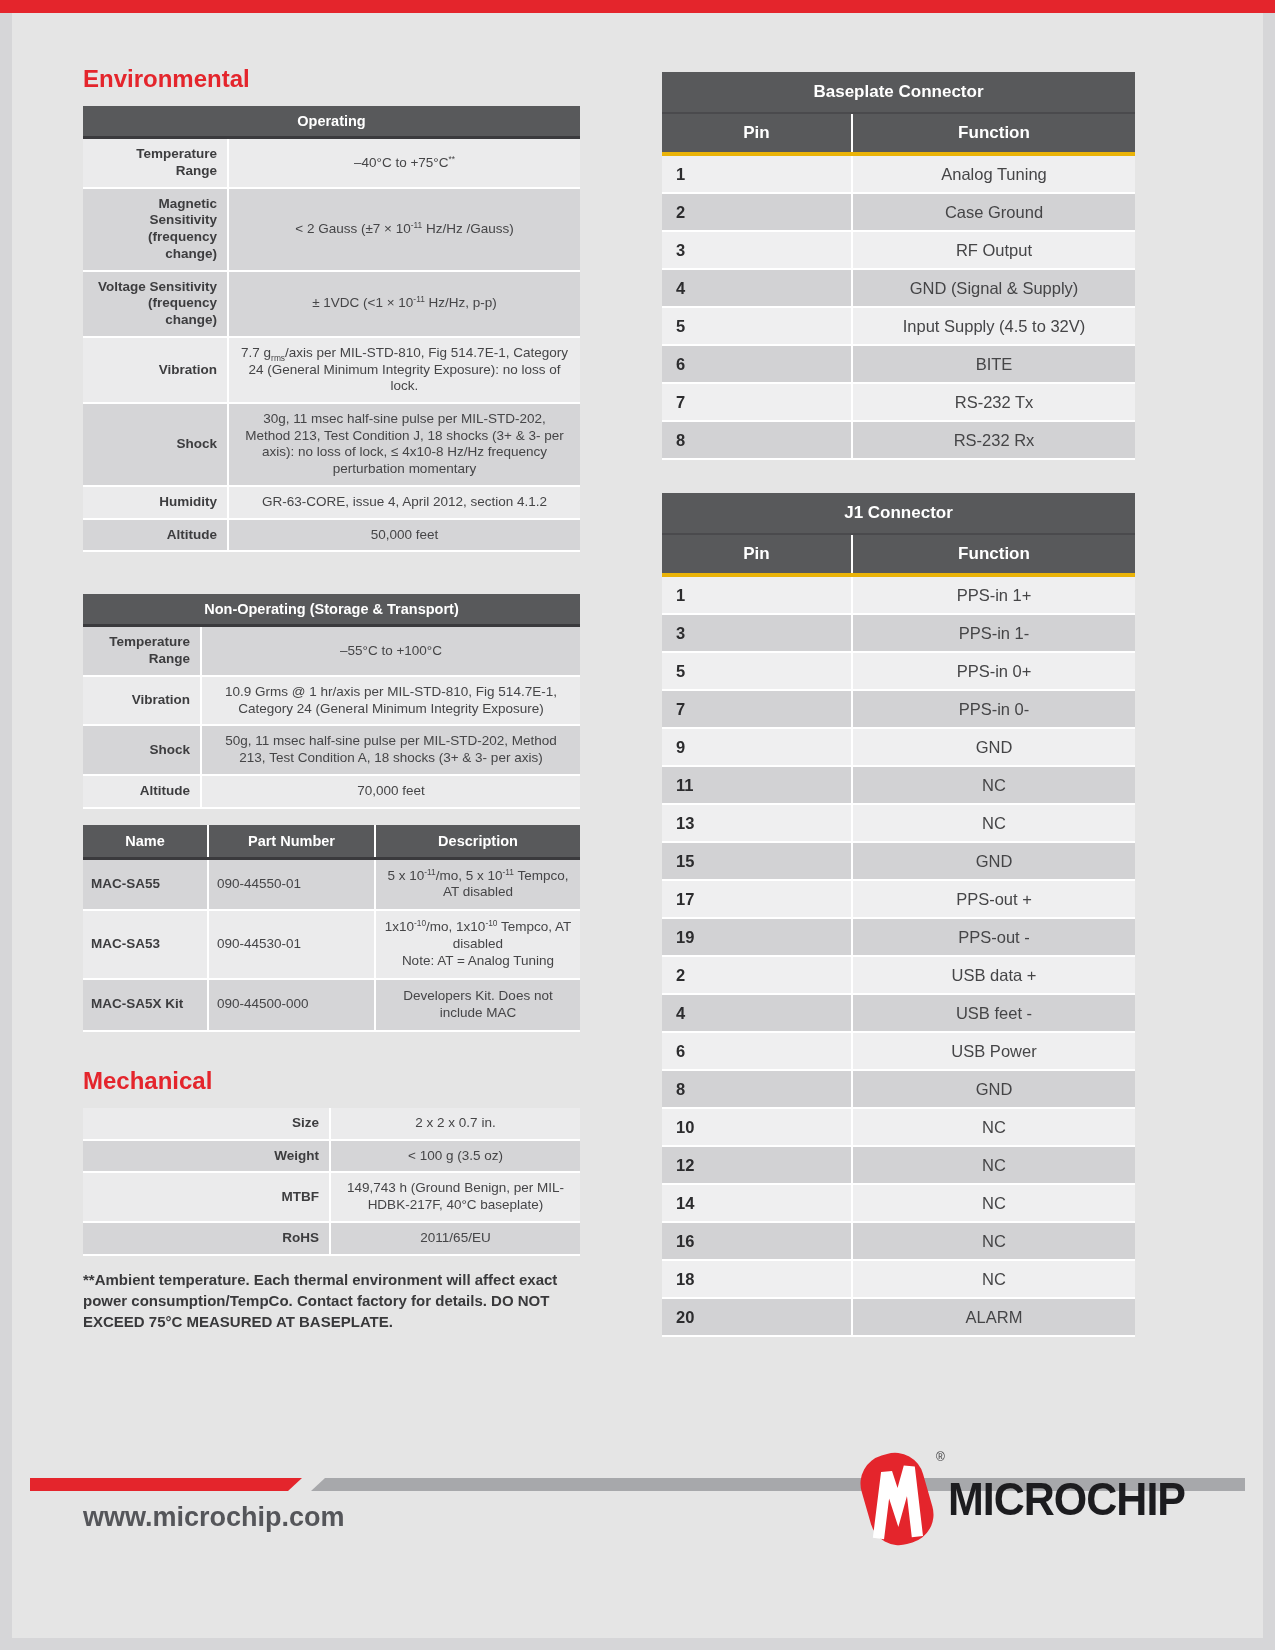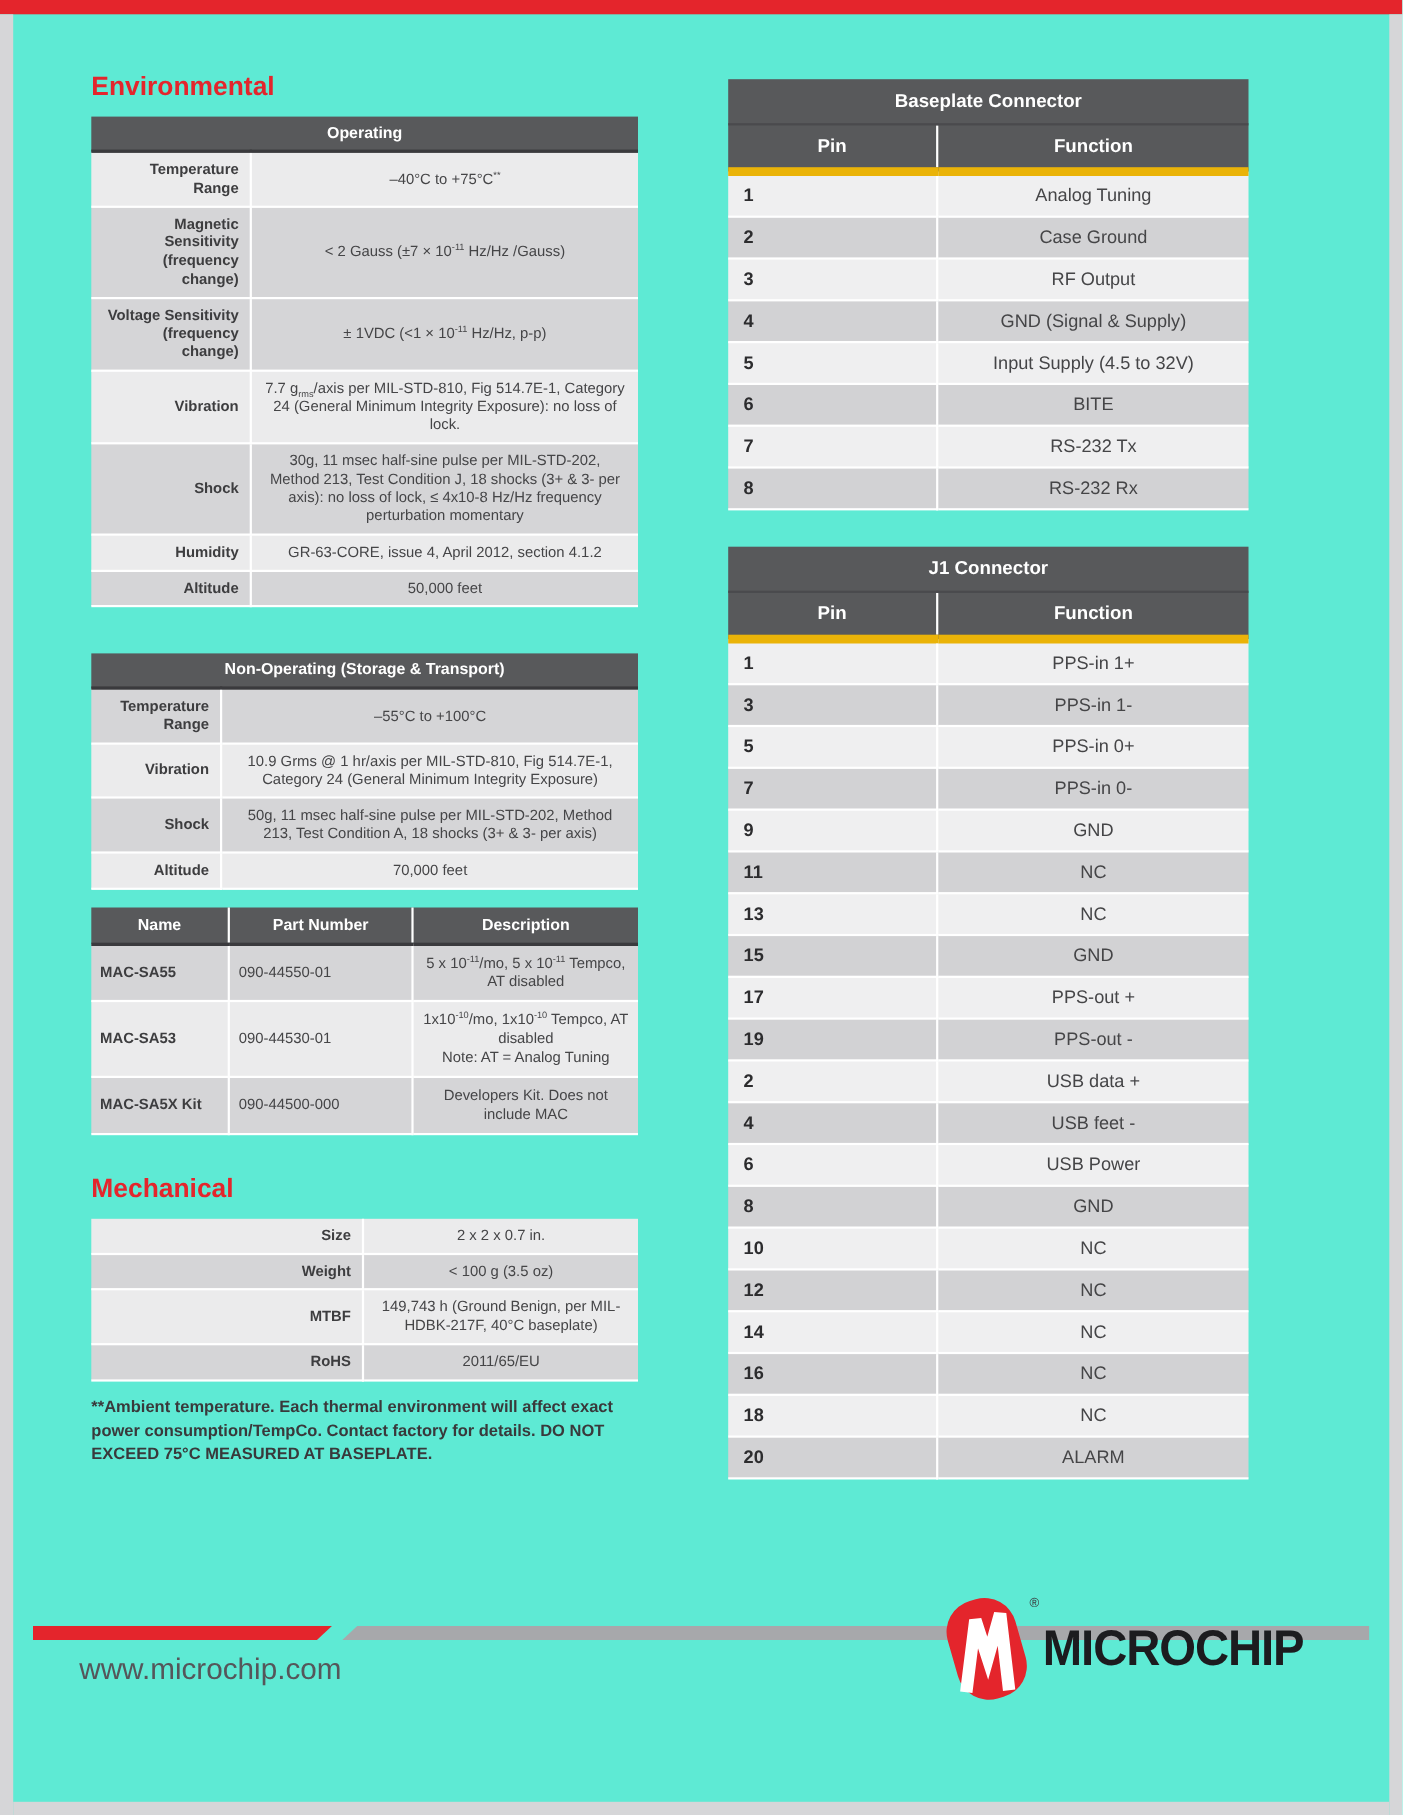--- a/index.html
+++ b/index.html
@@ -1,17 +1,17 @@
 <!DOCTYPE html>
 <html><head>
 <meta charset="utf-8">
 <style>
   html,body{margin:0;padding:0;background:#ffffff;}
   body{font-family:"Liberation Sans",sans-serif;}
-  .page{position:relative;width:1275px;height:1650px;background:#5eead4;overflow:hidden;}
+  .page{position:relative;width:1275px;height:1650px;background:#e5e5e5;overflow:hidden;}
 
   
   .frame-top{position:absolute;top:0;left:0;width:100%;height:13px;background:#e4252c;}
   .frame-left{position:absolute;top:13px;bottom:0;left:0;width:12px;background:#d6d6d8;}
   .frame-right{position:absolute;top:13px;bottom:0;right:0;width:12px;background:#d6d6d8;}
   .frame-bottom{position:absolute;bottom:0;left:12px;right:12px;height:12px;background:#d6d6d8;}
 
   .col-left{position:absolute;left:83px;top:66px;width:497px;}
   .col-right{position:absolute;left:662px;top:72px;width:473px;}
 
@@ -32,41 +32,41 @@
   
   .ord th{font-size:14.5px;padding:8px 4px;border-bottom:3px solid #3a3a3d;}
   .ord th:not(:last-child){border-right:2px solid #ffffff;}
   .ord td{font-size:13.5px;color:#454547;padding:8px 8px;border-bottom:2px solid #ffffff;line-height:1.25;vertical-align:middle;}
   .ord td.name{font-weight:bold;color:#3d3d3f;text-align:left;border-right:2px solid #ffffff;}
   .ord td.part{text-align:left;border-right:2px solid #ffffff;}
   .ord td.desc{text-align:center;}
 
   
   .pin-table th.title{font-size:17px;padding:10px 6px;border-bottom:2px solid #4a4a4d;}
-  .pin-table th.colh{font-size:17px;padding:9px 6px;border-bottom:8px solid #eab308;}
+  .pin-table th.colh{font-size:17px;padding:9px 6px;border-bottom:4px solid #eab308;}
   .pin-table th.colh:first-child{border-right:2px solid #ffffff;}
   .pin-table td{height:34px;font-size:16.5px;border-bottom:2px solid #ffffff;vertical-align:middle;}
   .pin-table td.pin{font-weight:bold;color:#2c2c2e;padding-left:14px;border-right:2px solid #ffffff;text-align:left;}
   .pin-table td.fn{text-align:center;color:#454547;}
   .pin-table tbody tr:nth-child(odd) td{background:#efeff0;}
   .pin-table tbody tr:nth-child(even) td{background:#d2d2d4;}
   .pin-table{margin-bottom:33px;}
 
   .footnote{font-size:15px;font-weight:bold;color:#39393b;line-height:1.4;margin-top:13px;}
 
   sup{font-size:0.62em;vertical-align:super;line-height:0;}
   sub{font-size:0.62em;vertical-align:sub;line-height:0;}
 
   
   .footer-bar{position:absolute;top:1478px;left:30px;right:30px;height:13px;}
   .bar-red{position:absolute;left:0;top:0;width:272px;height:100%;background:#e4252c;
            clip-path:polygon(0 0,100% 0,calc(100% - 14px) 100%,0 100%);}
   .bar-gray{position:absolute;left:281px;right:0;top:0;height:100%;background:#a7a8ab;
            clip-path:polygon(14px 0,100% 0,100% 100%,0 100%);}
-  .site-url{position:absolute;left:72px;top:1502px;font-size:27px;font-weight:normal;color:#55565a;}
+  .site-url{position:absolute;left:83px;top:1502px;font-size:27px;font-weight:bold;color:#55565a;}
   .logo{position:absolute;left:850px;top:1446px;display:flex;align-items:center;}
   .emblem{width:94px;height:106px;display:block;}
   .wordmark{font-size:43px;font-weight:bold;color:#1c1c1f;letter-spacing:-1px;transform:scaleY(1.06);margin-left:4px;white-space:nowrap;}
   .reg{position:absolute;left:86px;top:4px;font-size:12px;color:#3a3a3c;}
 </style>
 </head>
 <body>
 
 <div class="page">
   <div class="frame-top"></div>

